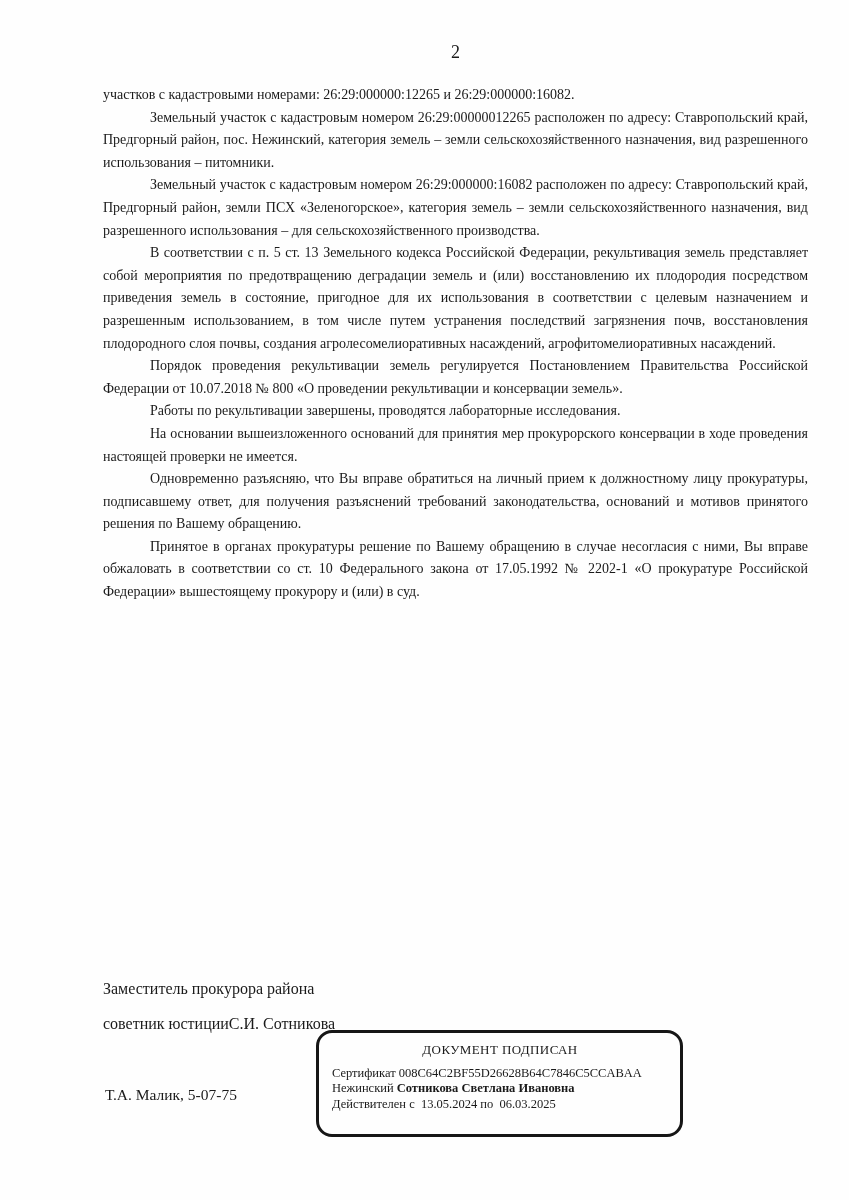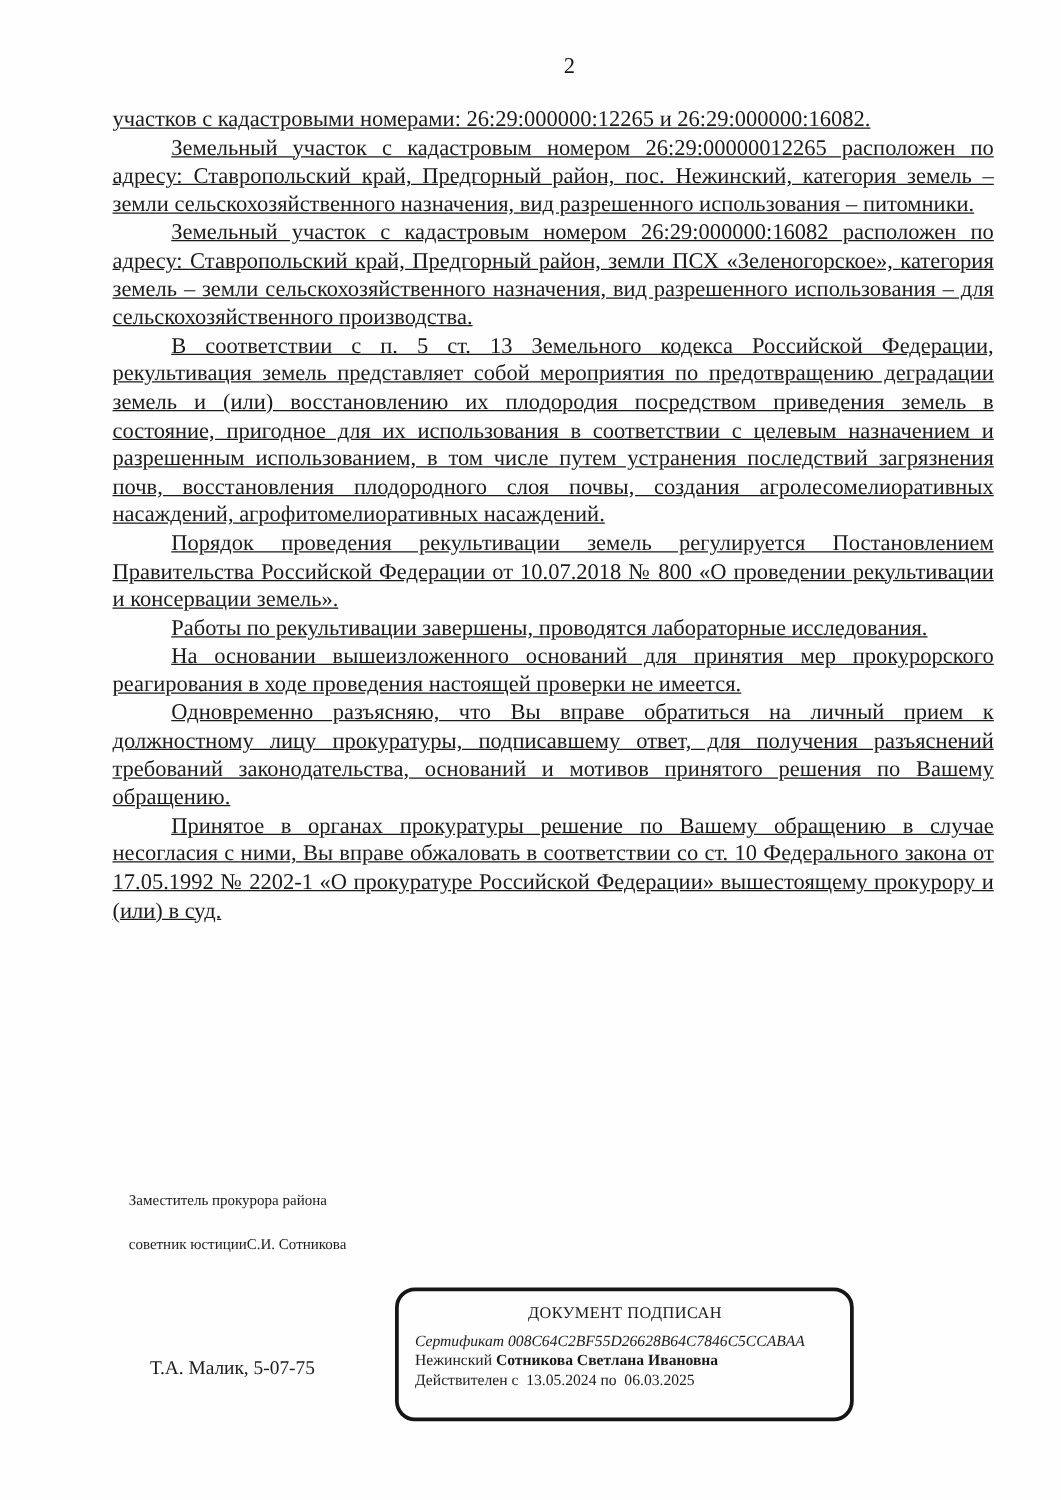--- a/index.html
+++ b/index.html
@@ -17,48 +17,46 @@
     position: absolute;
     top: 42px;
     left: 103px;
     width: 705px;
     text-align: center;
     font-size: 18px;
   }
   .doc-body {
     position: absolute;
     top: 84px;
-    left: 90px;
+    left: 103px;
     width: 705px;
-    font-size: 18px;
+    font-size: 14px;
     line-height: 22.6px;
     text-align: justify;
-    text-decoration: underline;
   }
   .para { margin: 0; text-indent: 47px; }
   .para.no-indent { text-indent: 0; }
   .signature {
     position: absolute;
-    top: 949px;
+    top: 977px;
     left: 103px;
     width: 699px;
-    font-size: 12px;
+    font-size: 16px;
     line-height: 23px;
   }
   .sig-row {
     display: flex;
     justify-content: flex-start;
     margin-top: 12px;
   }
   .executor {
     position: absolute;
     top: 1086px;
     left: 105px;
     font-size: 15.5px;
-    margin-left: 15px;
   }
   .stamp {
     position: absolute;
     top: 1030px;
     left: 316px;
     width: 367px;
     height: 107px;
     box-sizing: border-box;
     border: 3px solid #161616;
     border-radius: 16px;
@@ -68,39 +66,39 @@
   .stamp-title {
     text-align: center;
     font-size: 13px;
     line-height: 15.5px;
     letter-spacing: 0.4px;
   }
   .stamp-line {
     font-size: 12.5px;
     line-height: 15.5px;
   }
-  .stamp-line.first { margin-top: 8px; font-style: italic; }
+  .stamp-line.first { margin-top: 8px; }
   .stamp-line b { font-weight: bold; }
   .stamp-validity { white-space: pre-wrap; }
 </style>
 </head>
 <body>
 
 <div class="page">
 
   <div class="page-number">2</div>
 
   <div class="doc-body">
     <p class="para no-indent">участков с кадастровыми номерами: 26:29:000000:12265 и 26:29:000000:16082.</p>
     <p class="para">Земельный участок с кадастровым номером 26:29:00000012265 расположен по адресу: Ставропольский край, Предгорный район, пос. Нежинский, категория земель – земли сельскохозяйственного назначения, вид разрешенного использования – питомники.</p>
     <p class="para">Земельный участок с кадастровым номером 26:29:000000:16082 расположен по адресу: Ставропольский край, Предгорный район, земли ПСХ «Зеленогорское», категория земель – земли сельскохозяйственного назначения, вид разрешенного использования – для сельскохозяйственного производства.</p>
     <p class="para">В соответствии с п. 5 ст. 13 Земельного кодекса Российской Федерации, рекультивация земель представляет собой мероприятия по предотвращению деградации земель и (или) восстановлению их плодородия посредством приведения земель в состояние, пригодное для их использования в соответствии с целевым назначением и разрешенным использованием, в том числе путем устранения последствий загрязнения почв, восстановления плодородного слоя почвы, создания агролесомелиоративных насаждений, агрофитомелиоративных насаждений.</p>
     <p class="para">Порядок проведения рекультивации земель регулируется Постановлением Правительства Российской Федерации от 10.07.2018 № 800 «О проведении рекультивации и консервации земель».</p>
     <p class="para">Работы по рекультивации завершены, проводятся лабораторные исследования.</p>
-    <p class="para">На основании вышеизложенного оснований для принятия мер прокурорского реагирования в ходе проведения настоящей проверки не имеется.</p>
+    <p class="para">На основании вышеизложенного оснований для принятия мер прокурорского консервации в ходе проведения настоящей проверки не имеется.</p>
     <p class="para">Одновременно разъясняю, что Вы вправе обратиться на личный прием к должностному лицу прокуратуры, подписавшему ответ, для получения разъяснений требований законодательства, оснований и мотивов принятого решения по Вашему обращению.</p>
     <p class="para">Принятое в органах прокуратуры решение по Вашему обращению в случае несогласия с ними, Вы вправе обжаловать в соответствии со ст. 10 Федерального закона от 17.05.1992 № 2202-1 «О прокуратуре Российской Федерации» вышестоящему прокурору и (или) в суд.</p>
   </div>
 
   <div class="signature">
     <div>Заместитель прокурора района</div>
     <div class="sig-row">
       <span>советник юстиции</span>
       <span>С.И. Сотникова</span>
     </div>

